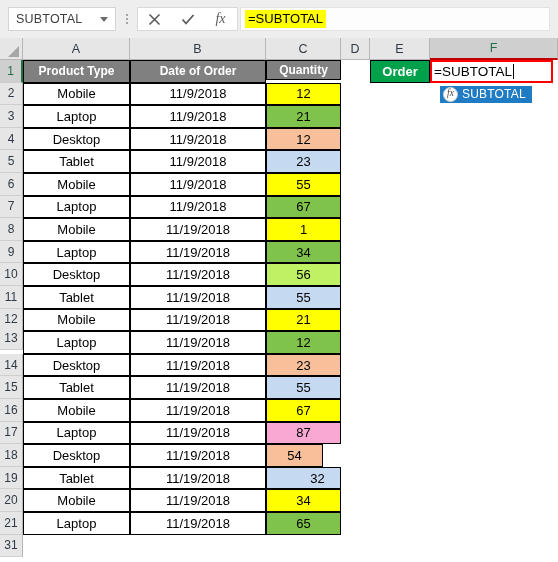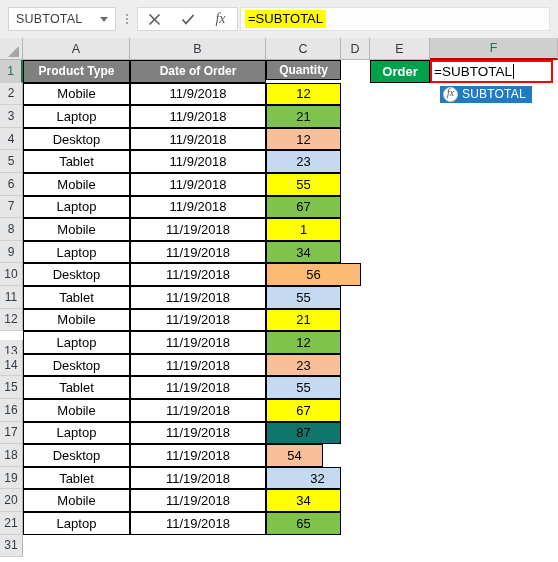--- a/index.html
+++ b/index.html
@@ -235,21 +235,21 @@
         </div>
         <div class="rowhead" style="top: 225.4px; height: 22.6px;">
           <span>10</span>
         </div>
         <div class="rowhead" style="top: 248px; height: 22.6px;">
           <span>11</span>
         </div>
         <div class="rowhead" style="top: 270.6px; height: 22.6px;">
           <span>12</span>
         </div>
-        <div class="rowhead" style="top: 302px; height: 22.6px; text-align: right;">
+        <div class="rowhead" style="top: 289px; height: 22.6px; text-align: right;">
           <span>13</span>
         </div>
         <div class="rowhead" style="top: 315.8px; height: 22.6px;">
           <span>14</span>
         </div>
         <div class="rowhead" style="top: 338.4px; height: 22.6px;">
           <span>15</span>
         </div>
         <div class="rowhead" style="top: 361px; height: 22.6px;">
           <span>16</span>
@@ -354,21 +354,21 @@
         </div>
         <div class="cell bordered" style="left: 266px; width: 75px; top: 202.8px; height: 22.6px; background: rgb(127, 195, 76);">
           <span>34</span>
         </div>
         <div class="cell bordered" style="left: 23px; width: 107px; top: 225.4px; height: 22.6px; background: rgb(255, 255, 255);">
           <span>Desktop</span>
         </div>
         <div class="cell bordered" style="left: 130px; width: 136px; top: 225.4px; height: 22.6px; background: rgb(255, 255, 255);">
           <span>11/19/2018</span>
         </div>
-        <div class="cell bordered" style="left: 266px; width: 95px; top: 225.4px; height: 22.6px; background: #fdba74;">
+        <div class="cell bordered" style="left: 266px; width: 75px; top: 225.4px; height: 22.6px; background: #bef264;">
           <span>56</span>
         </div>
         <div class="cell bordered" style="left: 23px; width: 107px; top: 248px; height: 22.6px; background: rgb(255, 255, 255);">
           <span>Tablet</span>
         </div>
         <div class="cell bordered" style="left: 130px; width: 136px; top: 248px; height: 22.6px; background: rgb(255, 255, 255);">
           <span>11/19/2018</span>
         </div>
         <div class="cell bordered" style="left: 266px; width: 75px; top: 248px; height: 22.6px; background: rgb(197, 217, 241);">
           <span>55</span>
@@ -417,21 +417,21 @@
         </div>
         <div class="cell bordered" style="left: 266px; width: 75px; top: 361px; height: 22.6px; background: rgb(255, 255, 0);">
           <span>67</span>
         </div>
         <div class="cell bordered" style="left: 23px; width: 107px; top: 383.6px; height: 22.6px; background: rgb(255, 255, 255);">
           <span>Laptop</span>
         </div>
         <div class="cell bordered" style="left: 130px; width: 136px; top: 383.6px; height: 22.6px; background: rgb(255, 255, 255);">
           <span>11/19/2018</span>
         </div>
-        <div class="cell bordered" style="left: 266px; width: 75px; top: 383.6px; height: 22.6px; background: #0f766e;">
+        <div class="cell bordered" style="left: 266px; width: 75px; top: 383.6px; height: 22.6px; background: #f9a8d4;">
           <span>87</span>
         </div>
         <div class="cell bordered" style="left: 23px; width: 107px; top: 406.2px; height: 22.6px; background: rgb(255, 255, 255);">
           <span>Desktop</span>
         </div>
         <div class="cell bordered" style="left: 130px; width: 136px; top: 406.2px; height: 22.6px; background: rgb(255, 255, 255);">
           <span>11/19/2018</span>
         </div>
         <div class="cell bordered" style="left: 266px; width: 57px; top: 406.2px; height: 22.6px; background: rgb(247, 192, 154);">
           <span>54</span>

